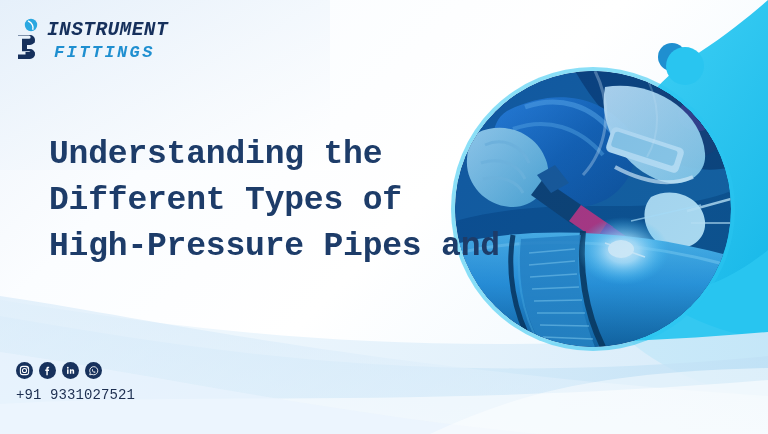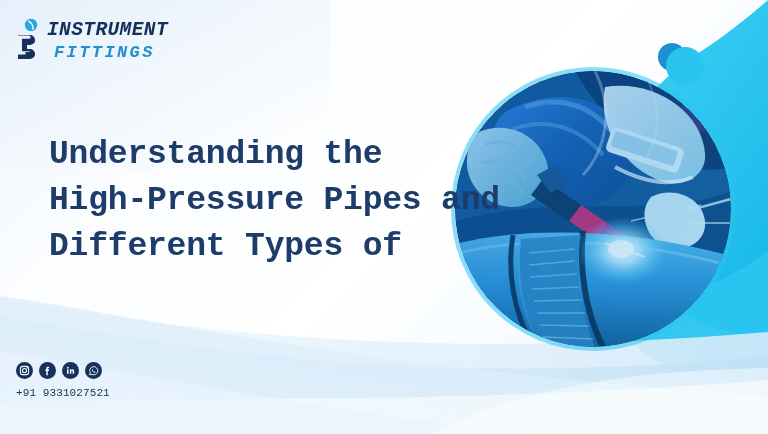--- a/index.html
+++ b/index.html
@@ -96,21 +96,21 @@
     height: 17px;
     border-radius: 50%;
     background: #17315c;
     display: flex;
     align-items: center;
     justify-content: center;
     flex: none;
   }
   .social-icon svg { display: block; }
   .contact-line {
-    font-size: 11px;
+    font-size: 14px;
     color: #1d2f51;
     line-height: 1.42;
     letter-spacing: 0.1px;
   }
 
   
   .photo-circle {
     position: absolute;
     left: 455px;
     top: 71px;
@@ -181,22 +181,22 @@
       </svg>
     </span>
     <span class="logo-text">
       <span class="logo-line1">INSTRUMENT</span>
       <span class="logo-line2">FITTINGS</span>
     </span>
   </div>
 
   <h1 class="headline">
     <span class="hl-line">Understanding the</span>
+    <span class="hl-line">Different Types of</span>
     <span class="hl-line">High-Pressure Pipes and</span>
-    <span class="hl-line">Different Types of</span>
   </h1>
 
   <div class="photo-circle">
     <svg viewBox="0 0 276 276">
       <defs>
         <clipPath id="clipCircle">
             <circle cx="138" cy="138" r="138"></circle>
           </clipPath>
         <linearGradient id="gSleeve" x1="0" y1="0" x2="1" y2="1">
           <stop offset="0" stop-color="#2f7fd8"></stop>

